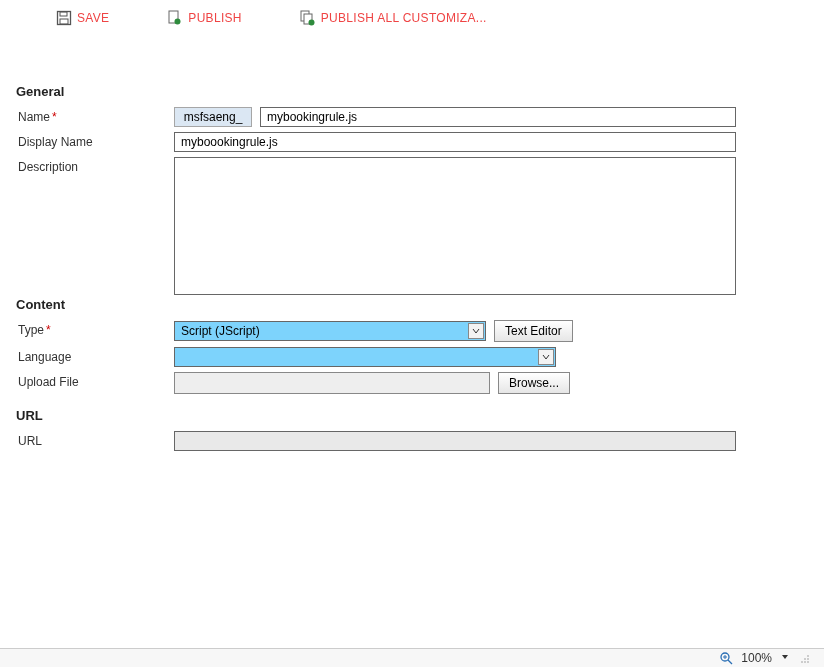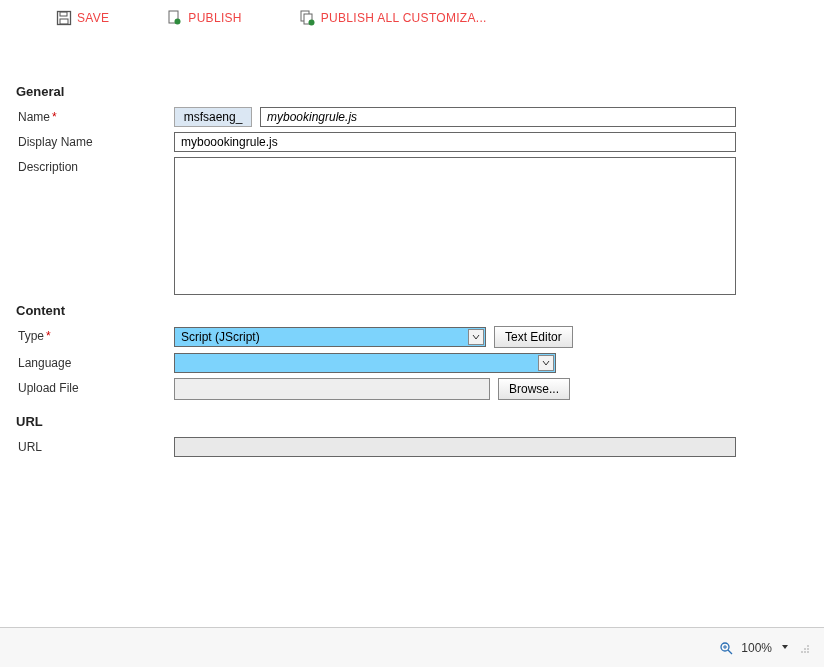--- a/index.html
+++ b/index.html
@@ -13,30 +13,30 @@
   .breadcrumb { font-size: 13px; color: #333; }
   .page-title { font-size: 17px; font-weight: 700; color: #111; margin-top: 1px; }
   .section-head { font-size: 13px; font-weight: 700; margin-top: 16px; margin-left: 4px; color: #222; }
   .form-grid { margin-top: 8px; }
   .row { display: flex; align-items: flex-start; margin-top: 5px; padding-left: 6px; gap: 16px; }
   .lbl { width: 140px; padding-top: 3px; font-size: 12px; color: #333; display: flex; align-items: flex-start; gap: 2px; }
   .req { color: #c00; font-size: 12px; }
   .val { flex: 1; display: flex; gap: 8px; align-items: center; max-width: 562px; }
   .prefix-field { width: 78px; height: 20px; border: 1px solid #a6a6a6; background: #dbe7f3; padding: 0 6px; font-size: 12px; text-align: center; }
   .txt { height: 20px; border: 1px solid #666; padding: 0 6px; font-size: 12px; background: #fff; }
-  .txt.wide { width: 544px; font-style: italic; }
+  .txt.wide { width: 544px; }
   .txt.full { width: 562px; }
   .txt.readonly { background: #e9e9e9; color: #555; }
   textarea.txt { height: 138px; width: 562px; resize: none; padding: 4px 6px; }
   .select-wrap { position: relative; display: inline-block; }
   .select-wrap select { height: 20px; border: 1px solid #666; font-size: 12px; padding: 0 22px 0 6px; background: #7dd3fc; appearance: none; -webkit-appearance: none; }
   .select-wrap .chev { position: absolute; right: 2px; top: 2px; width: 16px; height: 16px; background: #f3f3f3; border: 1px solid #888; display: flex; align-items: center; justify-content: center; pointer-events: none; }
   .btn { height: 22px; padding: 0 10px; font-size: 12px; border: 1px solid #888; background: linear-gradient(#fff,#e6e6e6); cursor: pointer; }
   .file-row .file-display { width: 316px; height: 22px; border: 1px solid #888; background: #eee; }
-  .status-bar { position: absolute; bottom: 0; left: 0; right: 0; height: 40px; border-top: 1px solid #ccc; display: flex; align-items: center; justify-content: flex-end; gap: 8px; padding-right: 14px; background: #f7f7f7; font-size: 12px; color: #333; }
+  .status-bar { position: absolute; bottom: 0; left: 0; right: 0; height: 19px; border-top: 1px solid #ccc; display: flex; align-items: center; justify-content: flex-end; gap: 8px; padding-right: 14px; background: #f7f7f7; font-size: 12px; color: #333; }
   .status-bar .grip { width: 12px; height: 12px; opacity: 0.5; }
   .zoom-ic { width: 14px; height: 14px; }
 </style>
 </head>
 <body>
 
 <div class="toolbar">
   <div class="tool-btn">
     <span class="ic">
       <svg viewBox="0 0 16 16" width="16" height="16">
@@ -89,21 +89,21 @@
       </div>
     </div>
     <div class="row">
       <div class="lbl">Description</div>
       <div class="val">
         <textarea class="txt" style=""></textarea>
       </div>
     </div>
   </div>
 
-  <div class="section-head" style="margin-top:8px">Content</div>
+  <div class="section-head" style="margin-top:2px">Content</div>
   <div class="form-grid">
     <div class="row">
       <div class="lbl">
           <span>Type</span> 
           <span class="req">*</span>
         </div>
       <div class="val">
         <span class="select-wrap">
           <select style="width:312px">
             <option>Script (JScript)</option>

